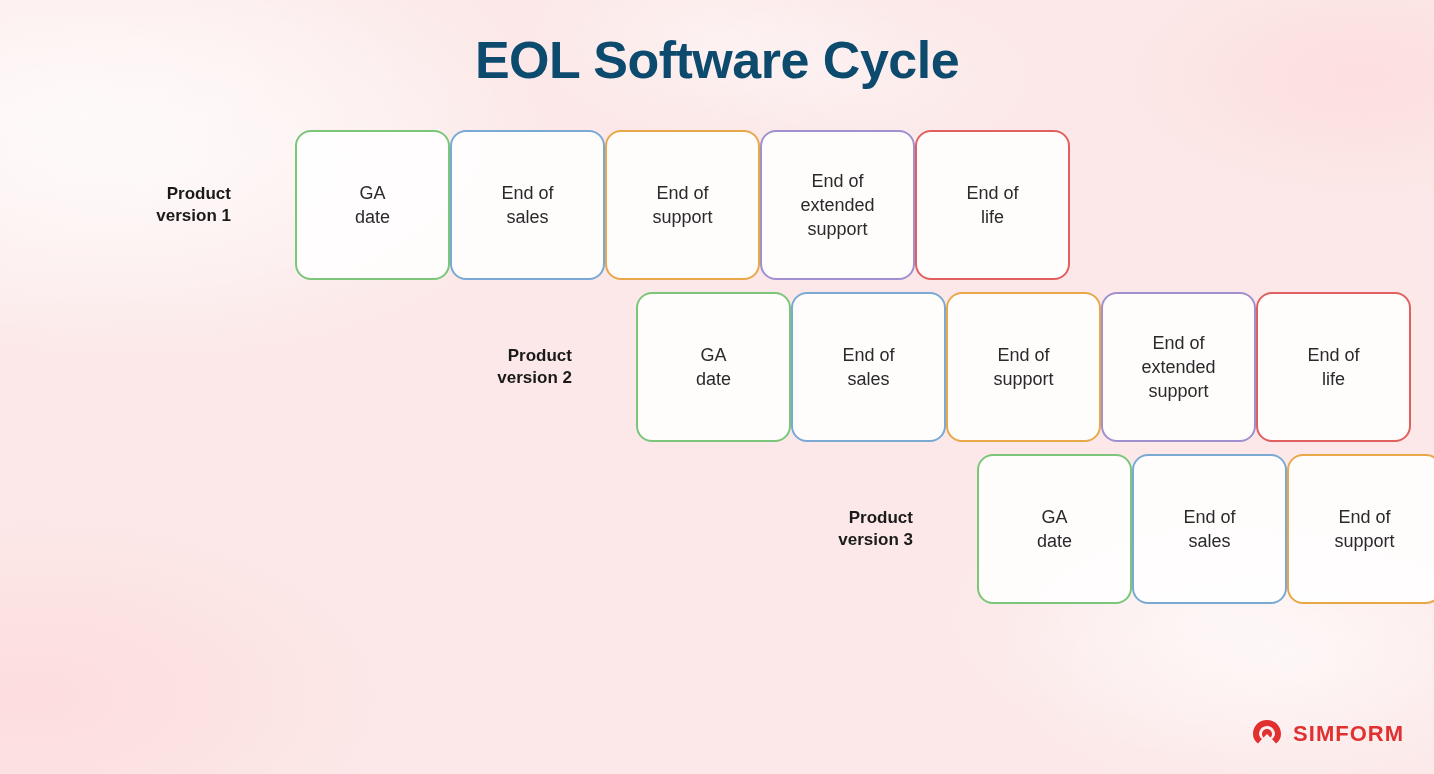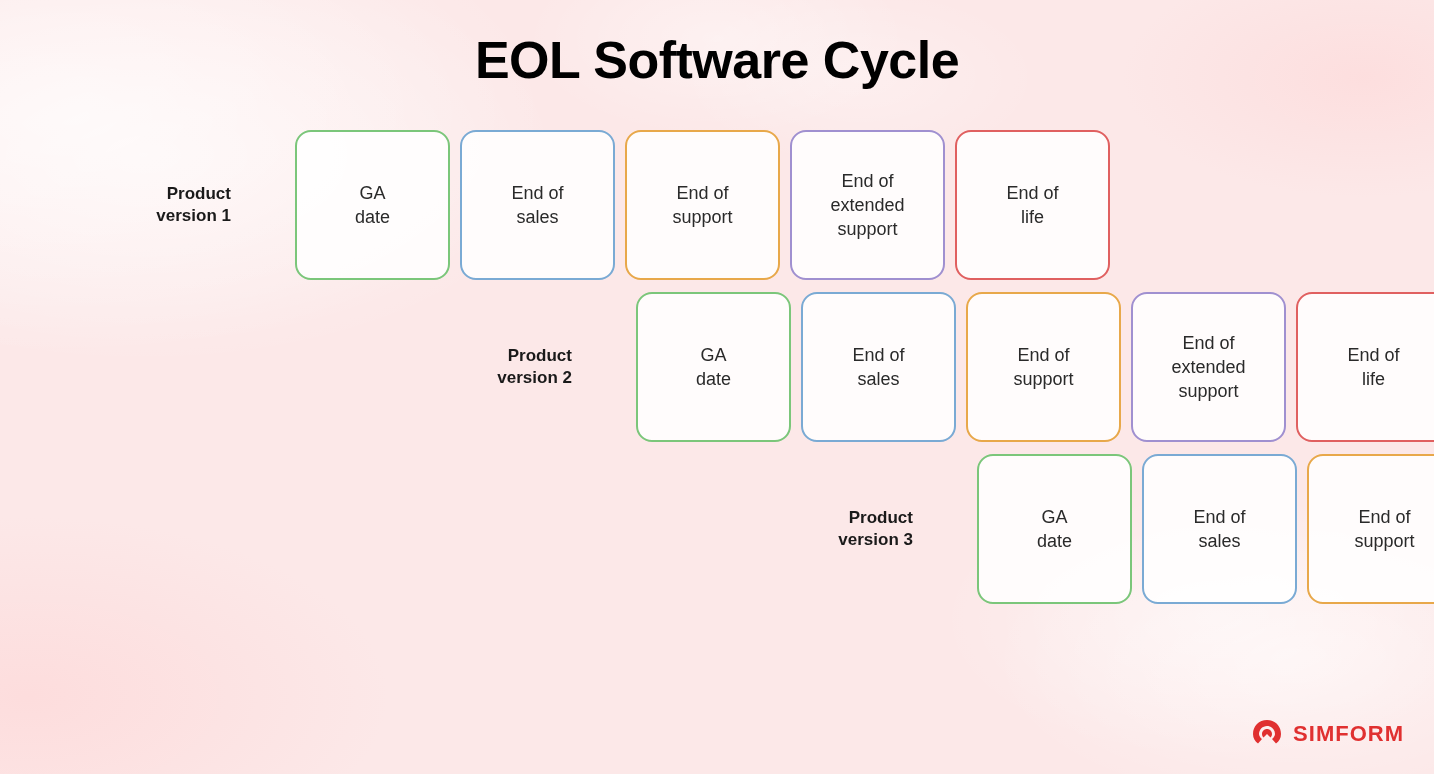--- a/index.html
+++ b/index.html
@@ -39,21 +39,21 @@
       height: 100%;
       display: flex;
       flex-direction: column;
       align-items: center;
       padding-top: 30px;
     }
 
     .title {
       font-size: 52px;
       font-weight: 900;
-      color: #000000;
+      color: #0c4a6e;
       margin-bottom: 40px;
       letter-spacing: -0.5px;
     }
 
     .grid-container {
       position: relative;
       width: 1200px;
     }
 
     
@@ -75,21 +75,20 @@
       font-size: 17px;
       font-weight: 900;
       color: #1a1a1a;
       text-align: right;
       padding-right: 16px;
       line-height: 1.3;
     }
 
     .boxes {
       display: flex;
-      gap: 10px;
       padding-left: 48px;
     }
 
     .box {
       width: 155px;
       height: 150px;
       border-radius: 16px;
       border: 2.5px solid;
       display: flex;
       align-items: center;

